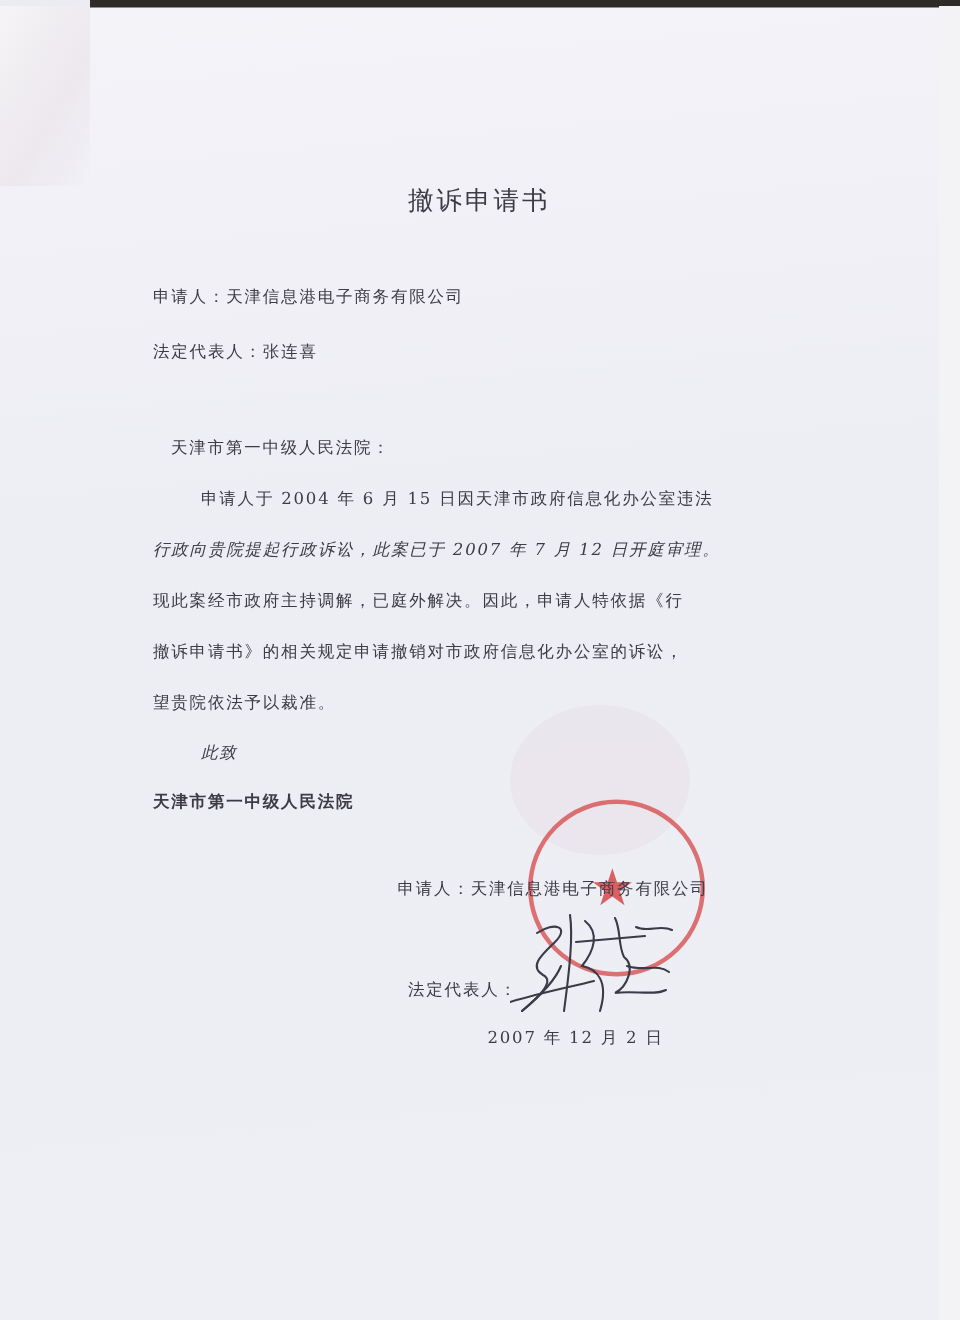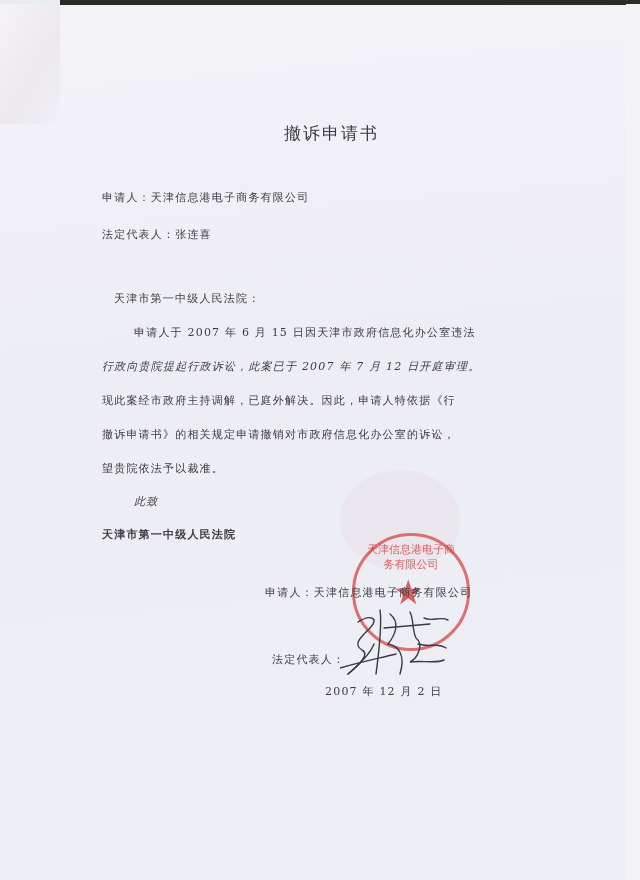--- a/index.html
+++ b/index.html
@@ -43,40 +43,39 @@
 </style>
 </head>
 <body>
 
 <div class="paper">
   <div class="fold"></div>
 </div>
 <div class="topbar"></div>
 <div class="rightedge"></div>
 
-<div class="text title" style="left:284px; top:122px;">撤诉申请书</div>
+<div class="text title" style="left:272px; top:122px;">撤诉申请书</div>
 
 <div class="text" style="left:102px; top:190px;">申请人：天津信息港电子商务有限公司</div>
 <div class="text" style="left:102px; top:227px;">法定代表人：张连喜</div>
 
 <div class="text" style="left:102px; top:291px;margin-left:12px;">天津市第一中级人民法院：</div>
 
-<div class="text" style="left:134px; top:325px;">申请人于 2007 年 6 月 15 日因天津市政府信息化办公室违法</div>
+<div class="text" style="left:134px; top:325px;">申请人于 2004 年 6 月 15 日因天津市政府信息化办公室违法</div>
 <div class="text" style="left:102px; top:359px;font-style:italic;">行政向贵院提起行政诉讼，此案已于 2007 年 7 月 12 日开庭审理。</div>
 <div class="text" style="left:102px; top:393px;text-align:right;">现此案经市政府主持调解，已庭外解决。因此，申请人特依据《行</div>
 <div class="text" style="left:102px; top:427px;">撤诉申请书》的相关规定申请撤销对市政府信息化办公室的诉讼，</div>
 <div class="text" style="left:102px; top:461px;">望贵院依法予以裁准。</div>
 
 <div class="text" style="left:134px; top:494px;font-style:italic;">此致</div>
 <div class="text" style="left:102px; top:527px;font-weight:bold;">天津市第一中级人民法院</div>
 
 <div class="ghost-seal"></div>
 
 <div class="seal">
-  <div class="seal-text">天津信息港电子商务有限公司</div>
   <div class="seal-star">★</div>
 </div>
 
 <div class="text" style="left:265px; top:585px;">申请人：天津信息港电子商务有限公司</div>
 <div class="text" style="left:272px; top:652px;">法定代表人：</div>
 
 <svg class="signature" viewBox="0 0 130 80">
   <g fill="none" stroke="#3a3a48" stroke-width="1.4" stroke-linecap="round">
     <path d="M18 18 C30 10, 40 14, 30 24 C22 32, 12 40, 22 46 C30 50, 20 60, 8 70"></path>
     <path d="M8 70 C20 60, 30 50, 34 40"></path>

